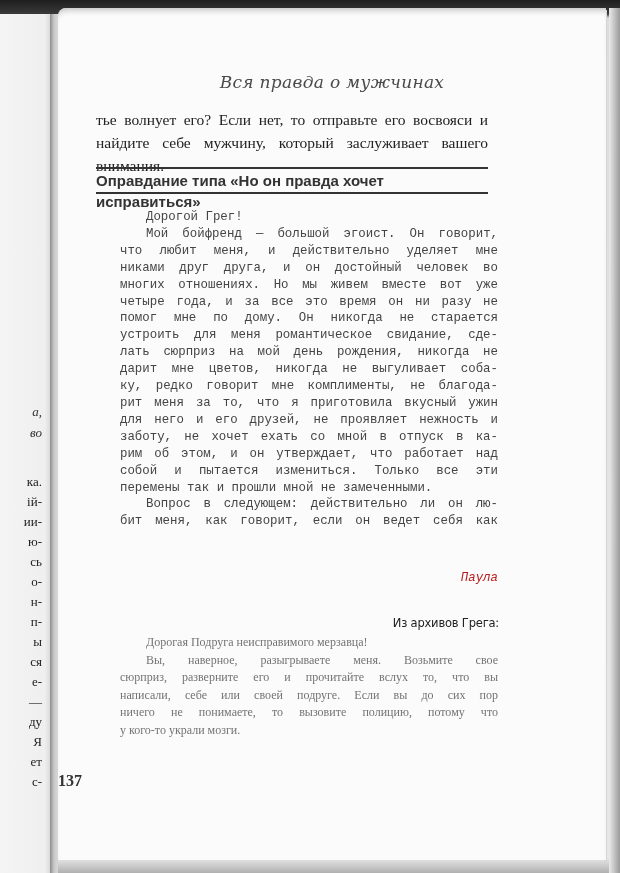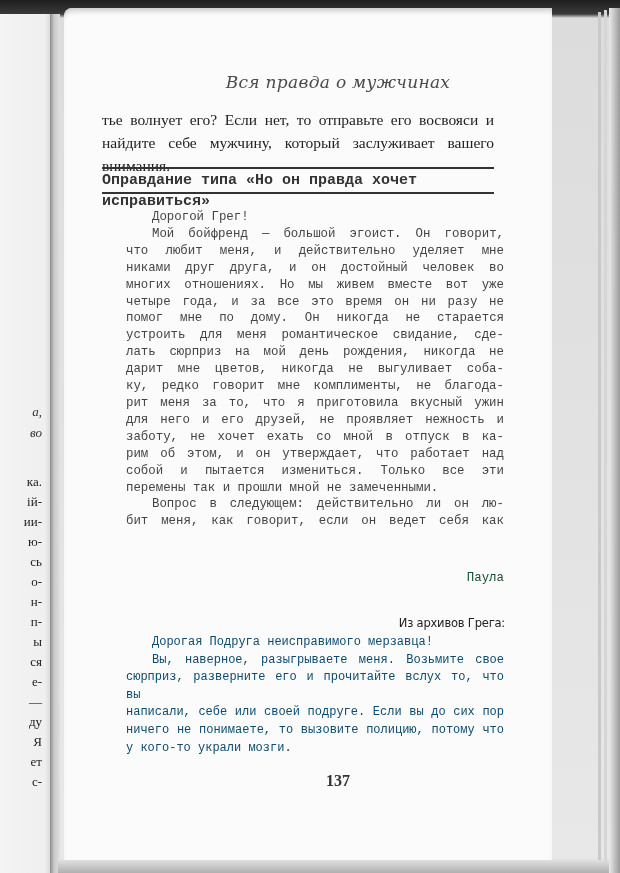--- a/index.html
+++ b/index.html
@@ -25,21 +25,21 @@
   .left-page .frag-italic {
     position: absolute; right: 14px; text-align: right;
     font-family: "Liberation Serif", serif; font-style: italic;
     font-size: 13px; color: #333; line-height: 22px;
   }
   .gutter {
     position: absolute; left: 50px; top: 14px; width: 10px; height: 859px;
     background: linear-gradient(90deg, #8c8c8c, #c8c8c8 40%, #e0e0e0);
   }
   .right-page {
-    position: absolute; left: 64px; top: 8px; width: 488px; height: 852px;
+    position: absolute; left: 58px; top: 8px; width: 548px; height: 852px;
     background: #fbfbfb;
     border-top-left-radius: 8px;
     box-shadow: inset 0 6px 6px -4px #bdbdbd;
   }
   .page-edge-1 { position: absolute; left: 598px; top: 12px; width: 3px; height: 848px; background: #c9c9c9; }
   .page-edge-2 { position: absolute; left: 604px; top: 10px; width: 3px; height: 852px; background: #d6d6d6; }
   .page-edge-3 { position: absolute; left: 609px; top: 8px; width: 11px; height: 865px; background: linear-gradient(90deg, #eaeaea, #9a9a9a); }
   .bottom-edge { position: absolute; left: 58px; top: 858px; width: 562px; height: 15px; background: linear-gradient(180deg, #e8e8e8, #b0b0b0); }
 
   .running-head {
@@ -52,50 +52,50 @@
     font-family: "Liberation Serif", serif; font-size: 15.5px; line-height: 23px;
     color: #222; text-align: justify; text-align-last: left;
   }
   .rule {
     position: absolute; left: 38px; width: 392px; background: #333;
   }
   .rule.top { top: 159px; height: 2px; }
   .rule.bottom { top: 184px; height: 2px; }
   .section-title {
     position: absolute; left: 38px; top: 162px; width: 392px;
-    font-family: Liberation Mono, monospace; font-weight: bold;
+    font-family: Liberation Sans, sans-serif; font-weight: bold;
     font-size: 15px; line-height: 21px; color: #333;
   }
   .letter {
     position: absolute; left: 62px; top: 201px; width: 378px;
     font-family: "Liberation Mono", monospace; font-size: 12.4px;
     line-height: 16.9px; color: #444;
   }
   .letter .line { display: block; white-space: pre; }
   .letter .line.just { text-align: justify; text-align-last: justify; white-space: normal; }
   .letter .line.indent { padding-left: 26px; }
   .signature {
     position: absolute; left: 62px; top: 563px; width: 378px; text-align: right;
-    font-family: "Liberation Mono", monospace; font-size: 12.4px; color: #14532d;
+    font-family: "Liberation Mono", monospace; font-size: 12.4px; color: #b91c1c; font-style: italic;
   }
   .archive-label {
     position: absolute; left: 62px; top: 608px; width: 379px; text-align: right;
     font-family: "DejaVu Sans", sans-serif; font-size: 11.5px; color: #222;
     letter-spacing: -0.2px;
   }
   .reply {
     position: absolute; left: 62px; top: 626px; width: 378px;
-    font-family: Liberation Mono, monospace; font-size: 12px;
-    line-height: 17.6px; color: #0c4a6e;
+    font-family: Liberation Serif, serif; font-size: 12px;
+    line-height: 17.6px; color: #737373;
   }
   .reply .line { display: block; white-space: pre; }
   .reply .line.just { text-align: justify; text-align-last: justify; white-space: normal; }
   .reply .line.indent { padding-left: 26px; }
   .page-number {
-    position: absolute; left: 0; width: 548px; top: 764px; text-align: center;
+    position: absolute; left: 0; width: 548px; top: 764px; text-align: left;
     font-family: "Liberation Serif", serif; font-weight: bold; font-size: 16px; color: #333;
   }
 </style>
 </head>
 <body>
 
 <div class="scan-bg"></div>
 
 <div class="left-page">
   <div class="frag-italic" style="top:387px;">а,</div>

